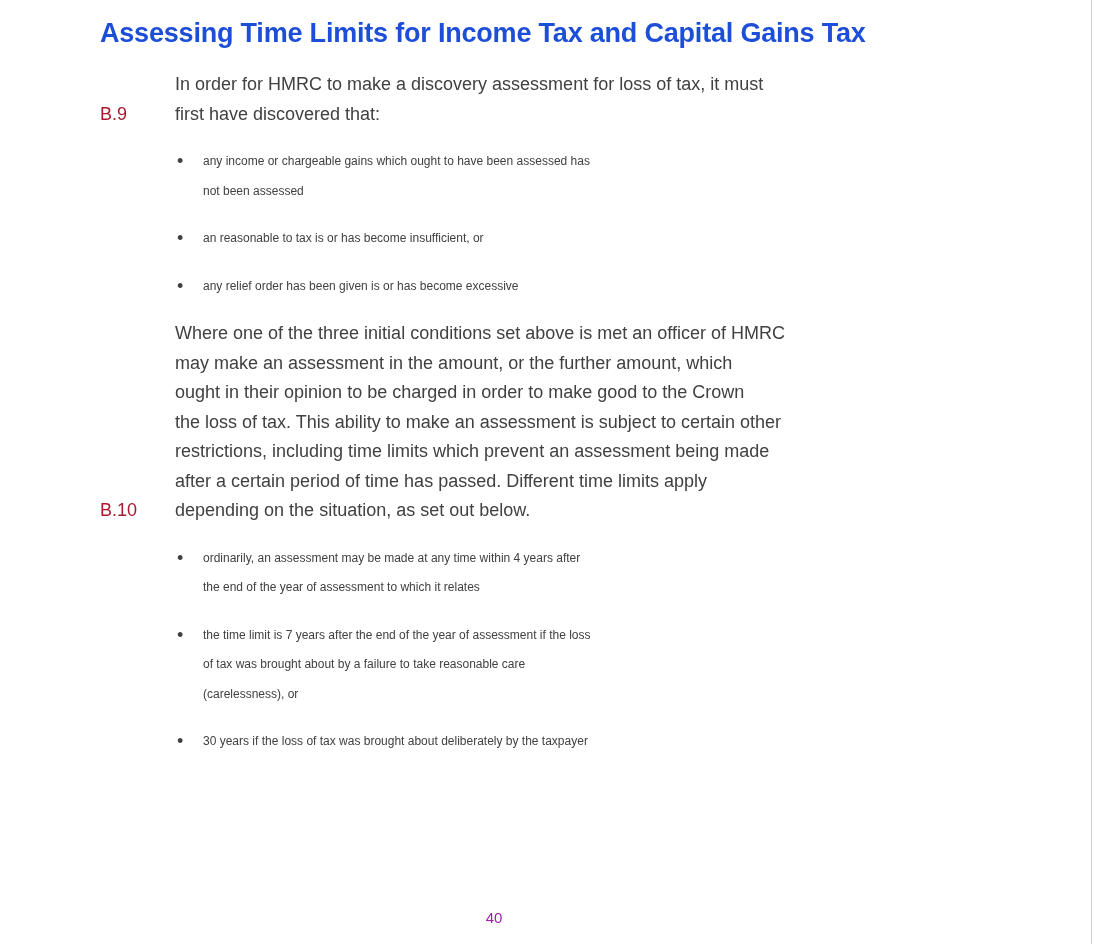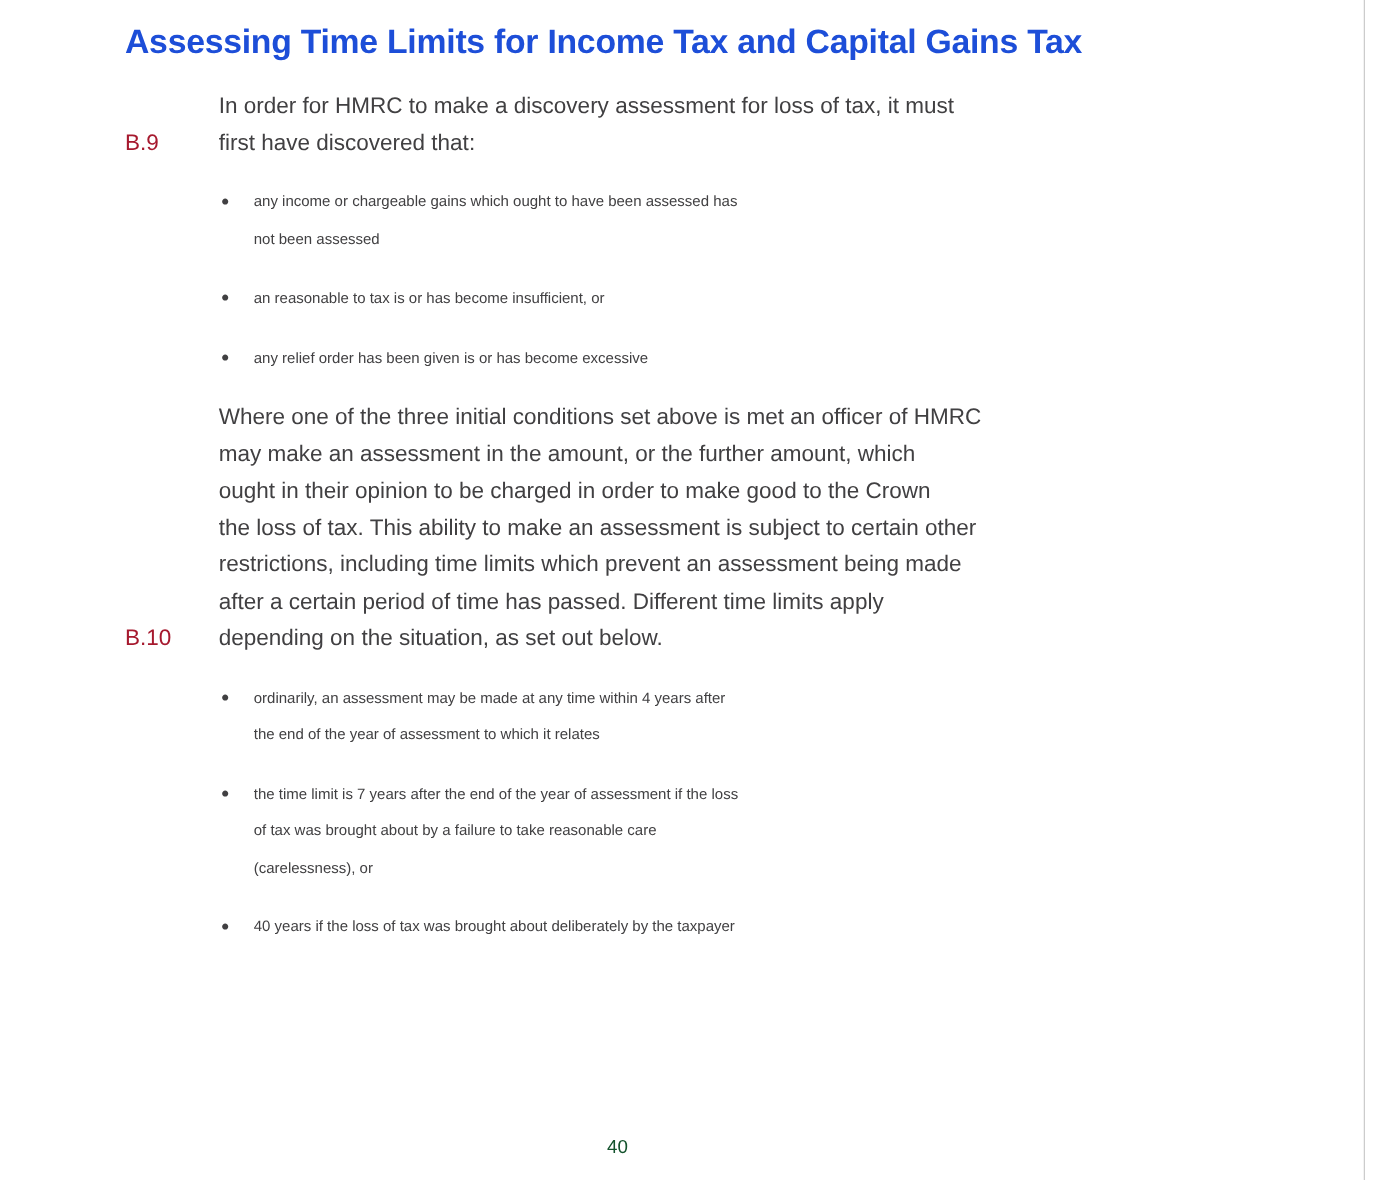--- a/index.html
+++ b/index.html
@@ -70,21 +70,21 @@
     width: 760px;
   }
   .page-number {
     position: absolute;
     left: 474px;
     top: 908px;
     width: 40px;
     text-align: center;
     font-size: 15px;
     line-height: 20px;
-    color: #14532d;
+    color: #a21caf;
   }
   .page-edge {
     position: absolute;
     left: 1091px;
     top: 0;
     width: 1px;
     height: 944px;
     background: #cccccc;
   }
 </style>
@@ -139,21 +139,21 @@
 the end of the year of assessment to which it relates</span>
       </div>
       <div class="bullet">
         <span class="bullet-dot">•</span>
         <span class="bullet-text">the time limit is 7 years after the end of the year of assessment if the loss
 of tax was brought about by a failure to take reasonable care
 (carelessness), or</span>
       </div>
       <div class="bullet">
         <span class="bullet-dot">•</span>
-        <span class="bullet-text">40 years if the loss of tax was brought about deliberately by the taxpayer</span>
+        <span class="bullet-text">30 years if the loss of tax was brought about deliberately by the taxpayer</span>
       </div>
     </div>
   </section>
 
 </div>
 
 <div class="page-number">40</div>
 <div class="page-edge"></div>
 
 </body></html>

